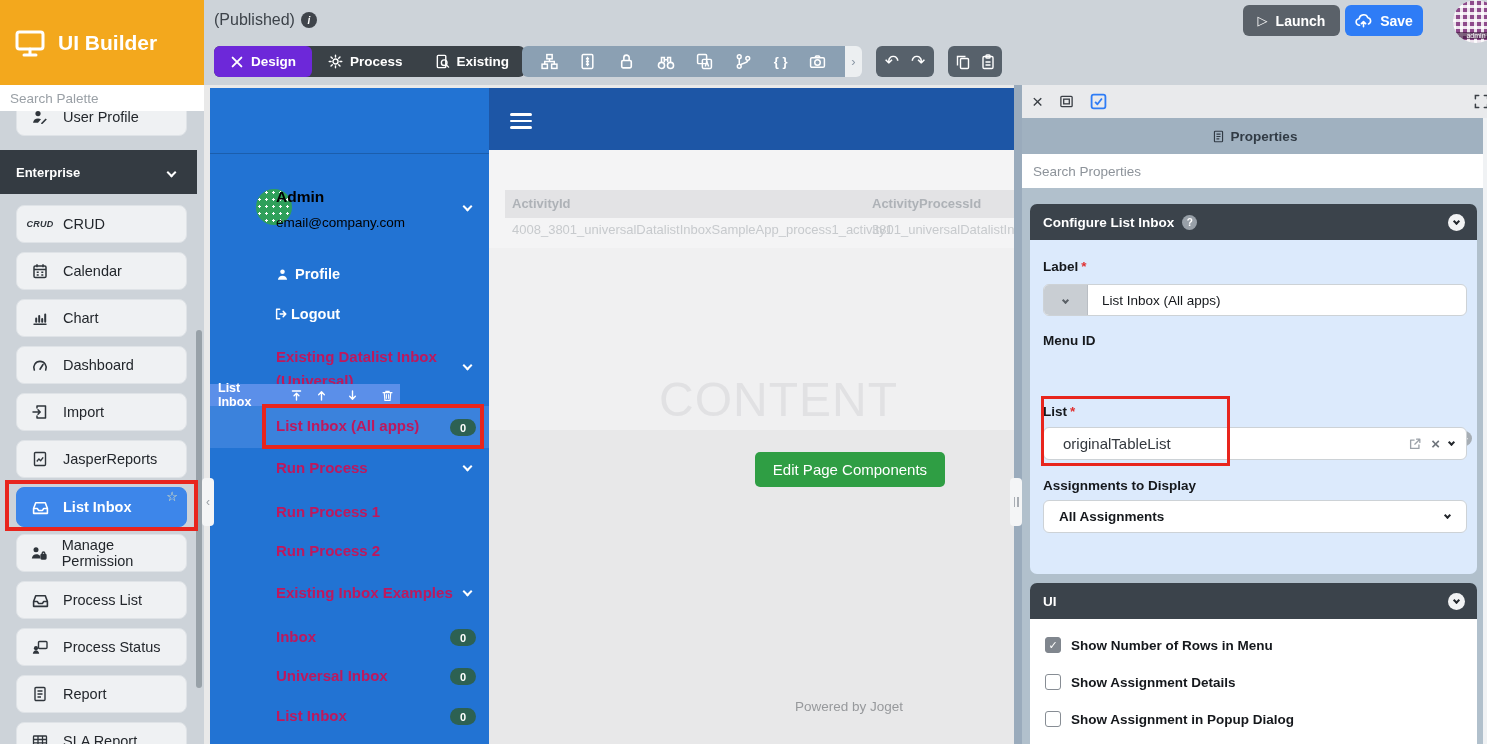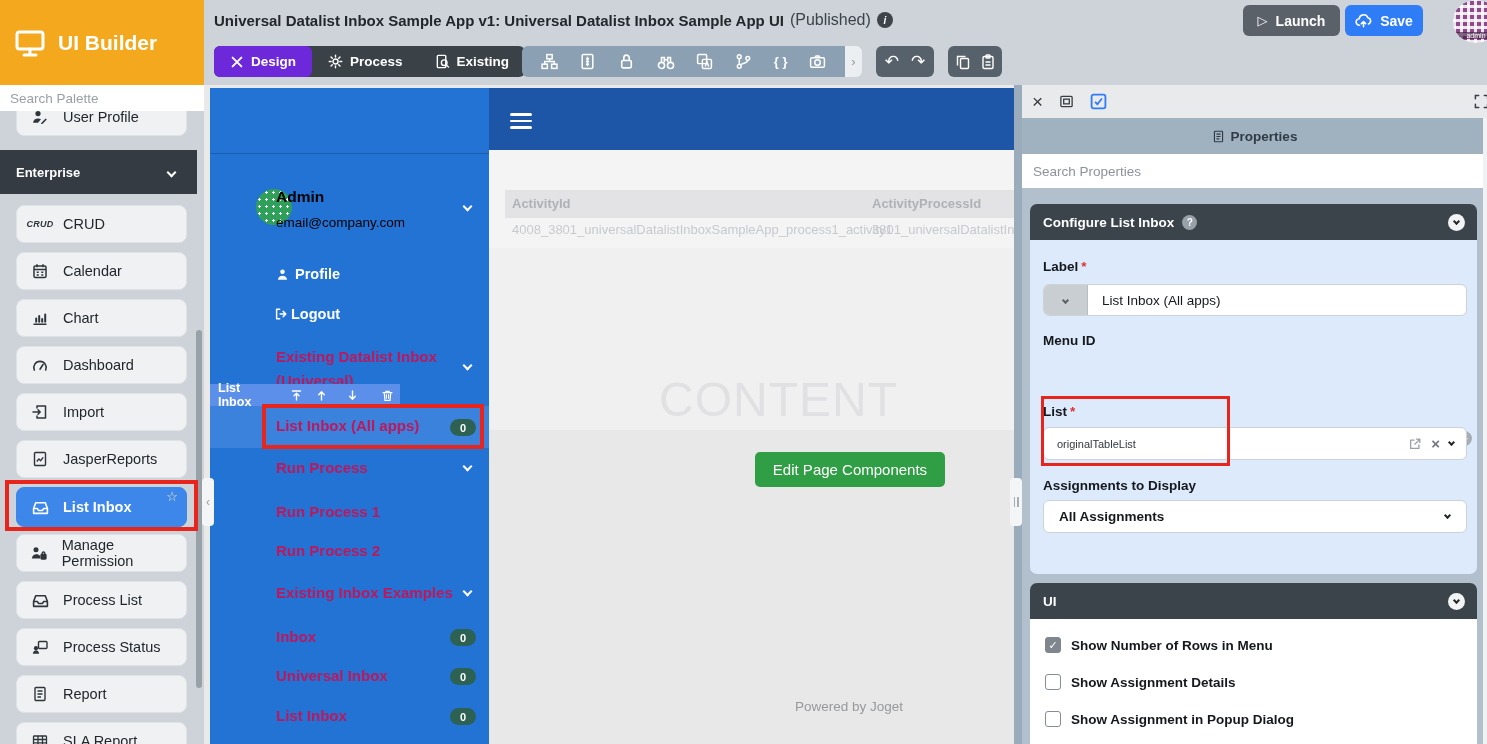--- a/index.html
+++ b/index.html
@@ -349,21 +349,20 @@
 <div class="abs logo-block">
   <svg class="ic" width="32" height="32" style="color:#fff">
       <use href="#i-monitor"></use>
     </svg>
   <span class="logo-text">UI Builder</span>
 </div>
 
 <div class="abs top-bar"></div>
 
 <div class="abs flex app-title">
-  <span class="t">Universal Datalist Inbox Sample App v1: Universal Datalist Inbox Sample App UI</span>
   <span class="p">(Published)</span>
   <span class="info-dot">i</span>
 </div>
 
 <div class="abs btn btn-launch">
   <span style="font-size:13px">▷</span>
   <span>Launch</span>
 </div>
 <div class="abs btn btn-save">
   <svg class="ic" width="17" height="17">
@@ -690,21 +689,21 @@
         <span class="chev sm"></span>
       </span>
     <span style="padding-left:14px">List Inbox (All apps)</span>
   </div>
 
   <span class="fld-label" style="top:93px">Menu ID</span>
 
   <span class="fld-label" style="top:164px"><span>List</span><span class="req">*</span></span>
   <span class="plus-dot" style="top:191px">+</span>
   <div class="fld-input" style="top:187px;height:33px">
-    <span style="padding-left:13px;font-size:11px;color:#33383E">originalTableList</span>
+    <span style="padding-left:19px;font-size:15px;color:#33383E">originalTableList</span>
     <span style="margin-left:auto;display:flex;align-items:center;gap:9px;padding-right:12px">
       <svg class="ic in-ic" width="14" height="14">
           <use href="#i-extlink"></use>
         </svg>
       <span style="color:#70767D;font-size:15px;font-weight:700;line-height:1">×</span>
       <span class="chev sm" style="color:#23272C;margin-top:-3px"></span>
     </span>
   </div>
 
   <span class="fld-label" style="top:238px">Assignments to Display</span>

